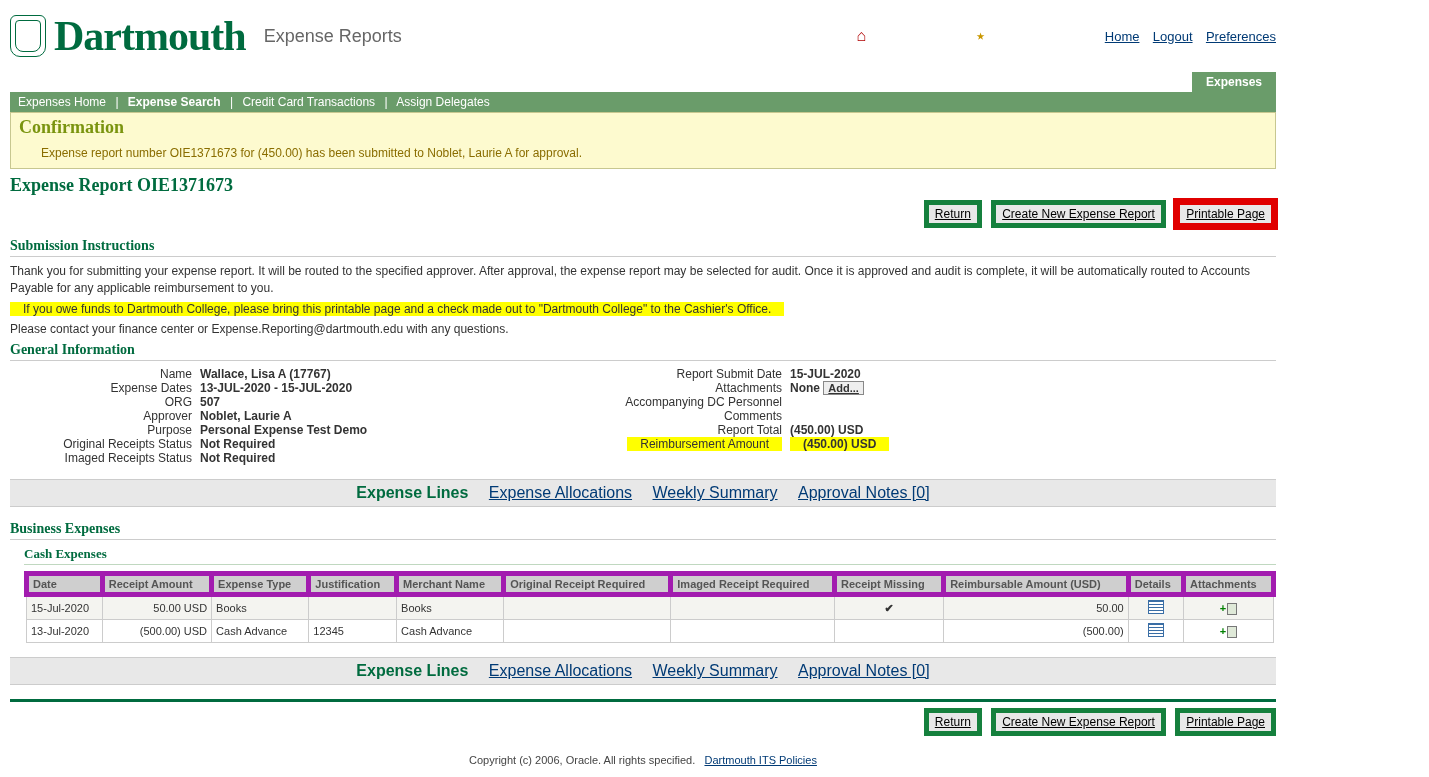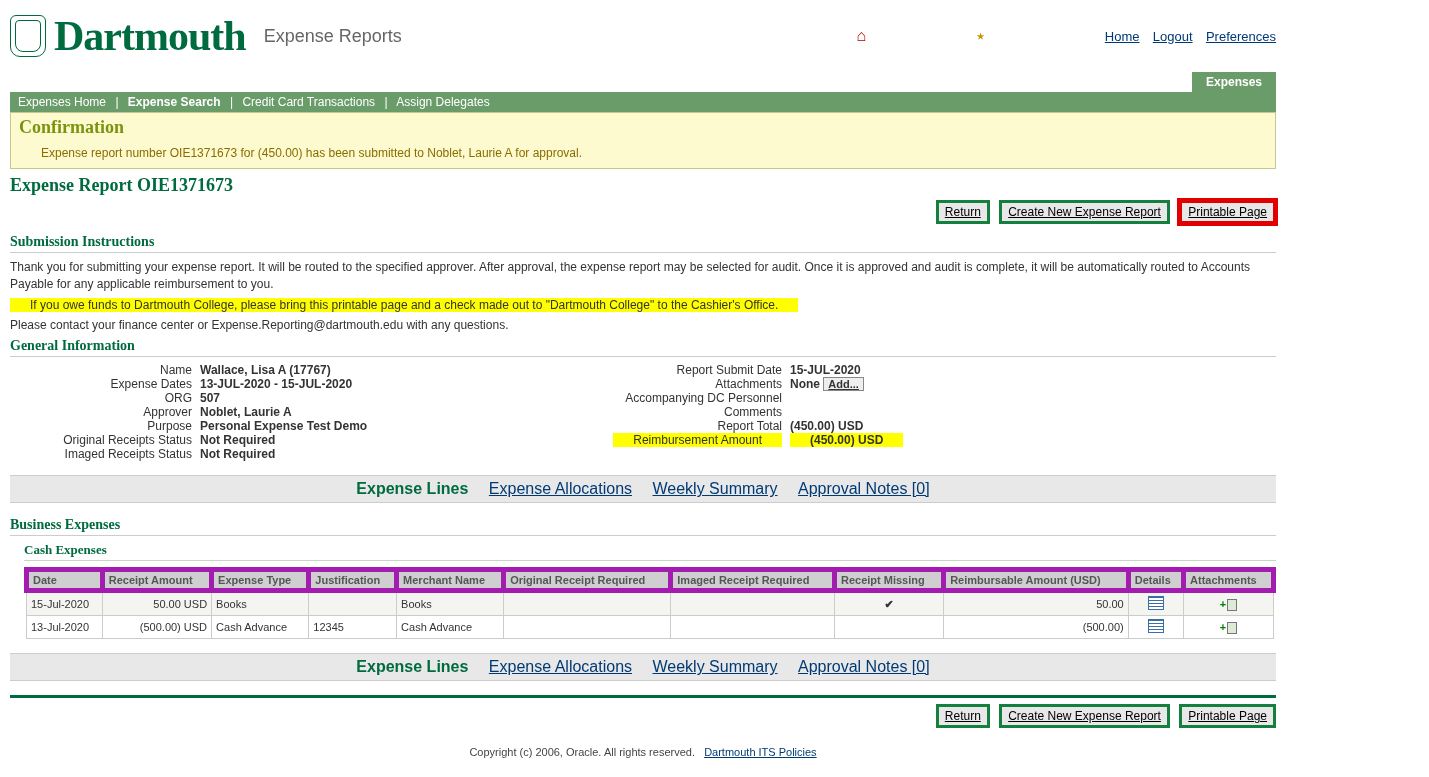--- a/index.html
+++ b/index.html
@@ -23,28 +23,28 @@
   .navbar .sep { margin:0 6px; color:#fff; }
   .navbar .active { font-weight: bold; }
   
   .confirm-box { background:#fdfacf; border:1px solid #c7c790; margin-top:0; }
   .confirm-h { font-family: Georgia, serif; font-size:18px; font-weight:bold; color:#7a940f; padding:4px 8px; }
   .confirm-body { padding:4px 8px 8px 30px; color:#8a6d00; font-size:12px; }
   
   .page-title { font-family: Georgia, serif; font-size:18px; font-weight:bold; color:#006b3f; margin:6px 0 0 0; }
   
   .actions { text-align:right; margin:4px 0 10px; }
-  .actions button { font:12px Arial; padding:2px 6px; border:3px solid #15803d; background:#e8e8e8; text-align:center; margin-left:6px; cursor:pointer; }
+  .actions button { font:12px Arial; padding:2px 6px; border:5px solid #15803d; background:#e8e8e8; text-align:center; margin-left:6px; cursor:pointer; }
   .actions button span { text-decoration: underline; }
   .actions .highlight-red { box-shadow: 0 0 0 2px #e00000; border-color:#e00000; }
   
   .section-h { font-family: Georgia, serif; font-size:14px; font-weight:bold; color:#006b3f; border-bottom:1px solid #ccc; padding-bottom:2px; margin:4px 0 6px; }
   .section-h.sub { font-size:13px; border-bottom:1px solid #c0d8c0; }
   .instr { font-size:12px; color:#333; line-height:1.4; margin:4px 0; }
-  .hl-yellow { background:#ffff00; padding:0 20px; }
+  .hl-yellow { background:#ffff00; padding:0 13px; }
   
   .gi { display:flex; gap:30px; font-size:12px; }
   .gi-col { flex: 0 0 560px; }
   .gi-row { display:flex; }
   .gi-row .lbl { width:190px; text-align:right; padding-right:8px; }
   .gi-row .val { font-weight:bold; }
   .gi-row .val.nl { font-weight:normal; }
   .add-btn { display:inline-block; border:1px solid #888; background:#eee; padding:0 4px; font-size:11px; text-decoration:underline; cursor:pointer; }
   
   .linknav { background:#e8e8e8; border-top:1px solid #ccc; border-bottom:1px solid #ccc; padding:4px 0; text-align:center; font-size:16px; margin:14px 0; }
@@ -249,17 +249,17 @@
 
   <hr class="thick">
 
   <div class="actions">
     <button><span>Return</span></button>
     <button><span>Create New Expense Report</span></button>
     <button><span>Printable Page</span></button>
   </div>
 
   <div class="copyright">
-    <span>Copyright (c) 2006, Oracle. All rights reserved.</span>&nbsp;&nbsp;
+    <span>Copyright (c) 2006, Oracle. All rights specified.</span>&nbsp;&nbsp;
     <a href="#">Dartmouth ITS Policies</a>
   </div>
 
 </div>
 
 </body></html>

